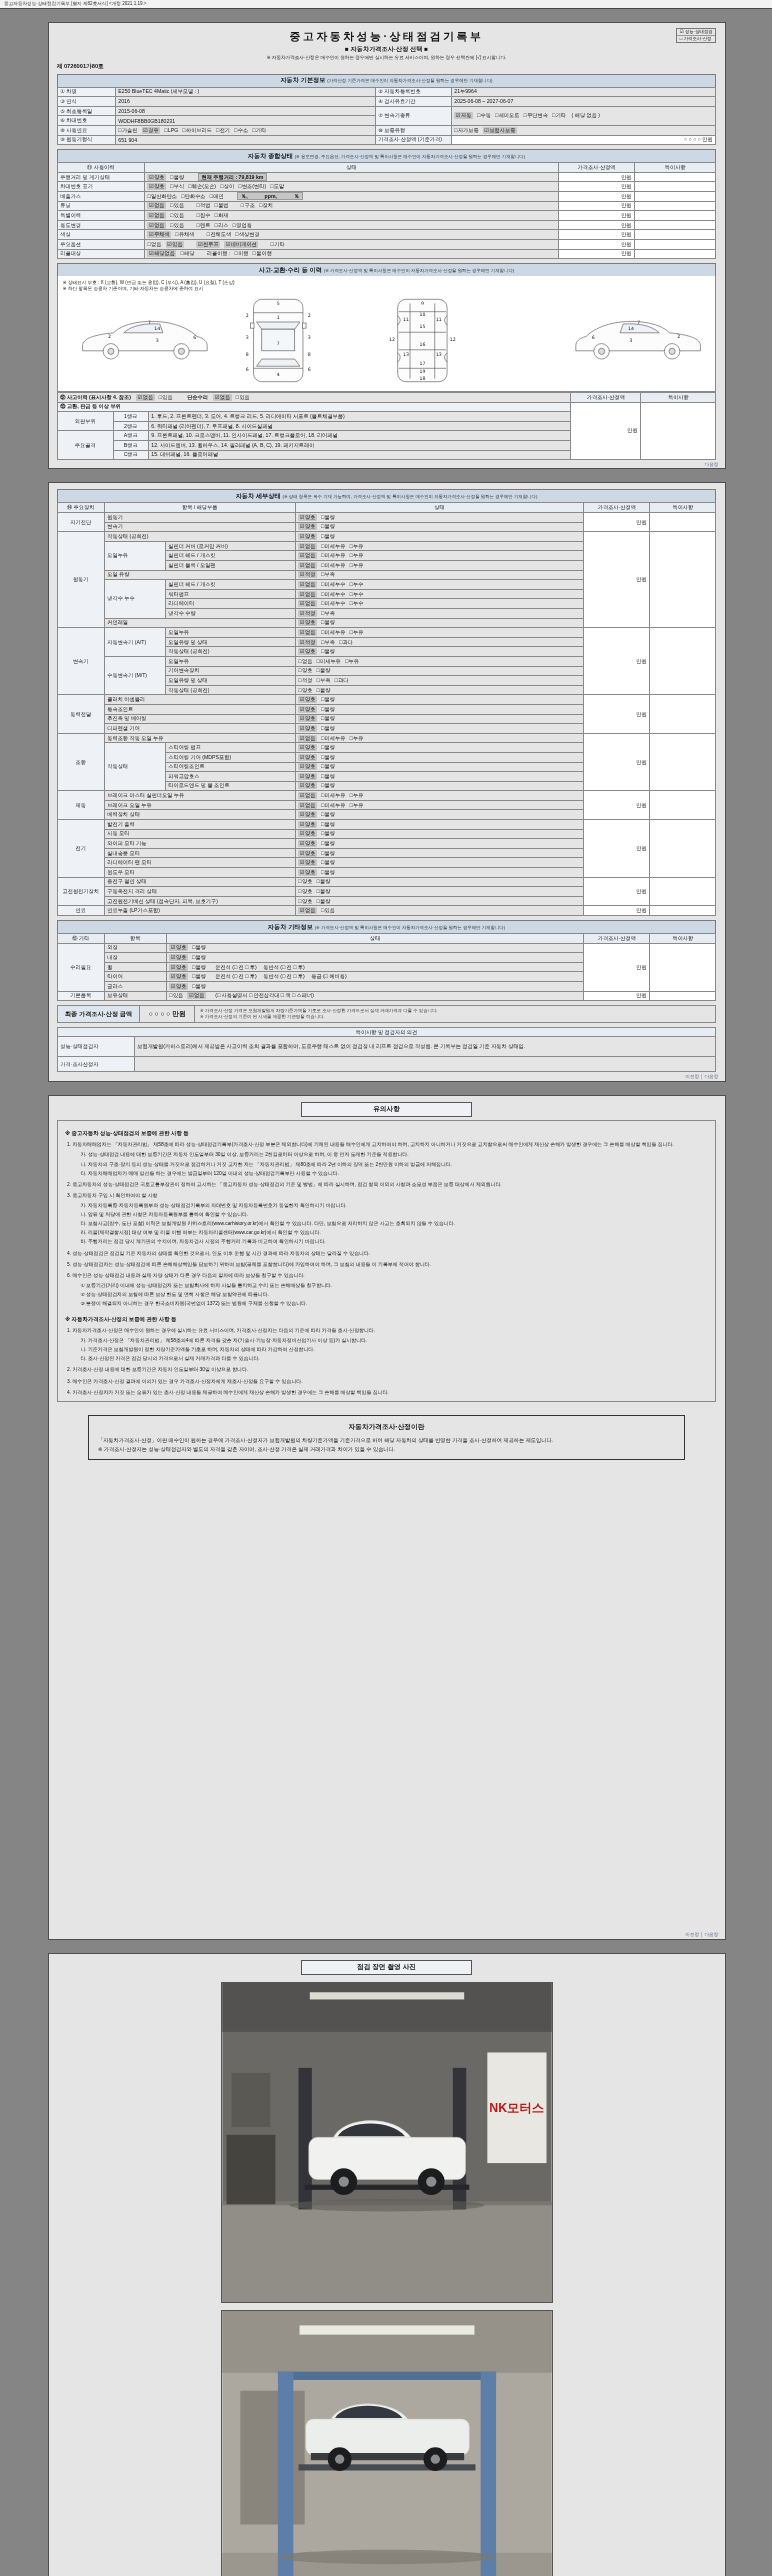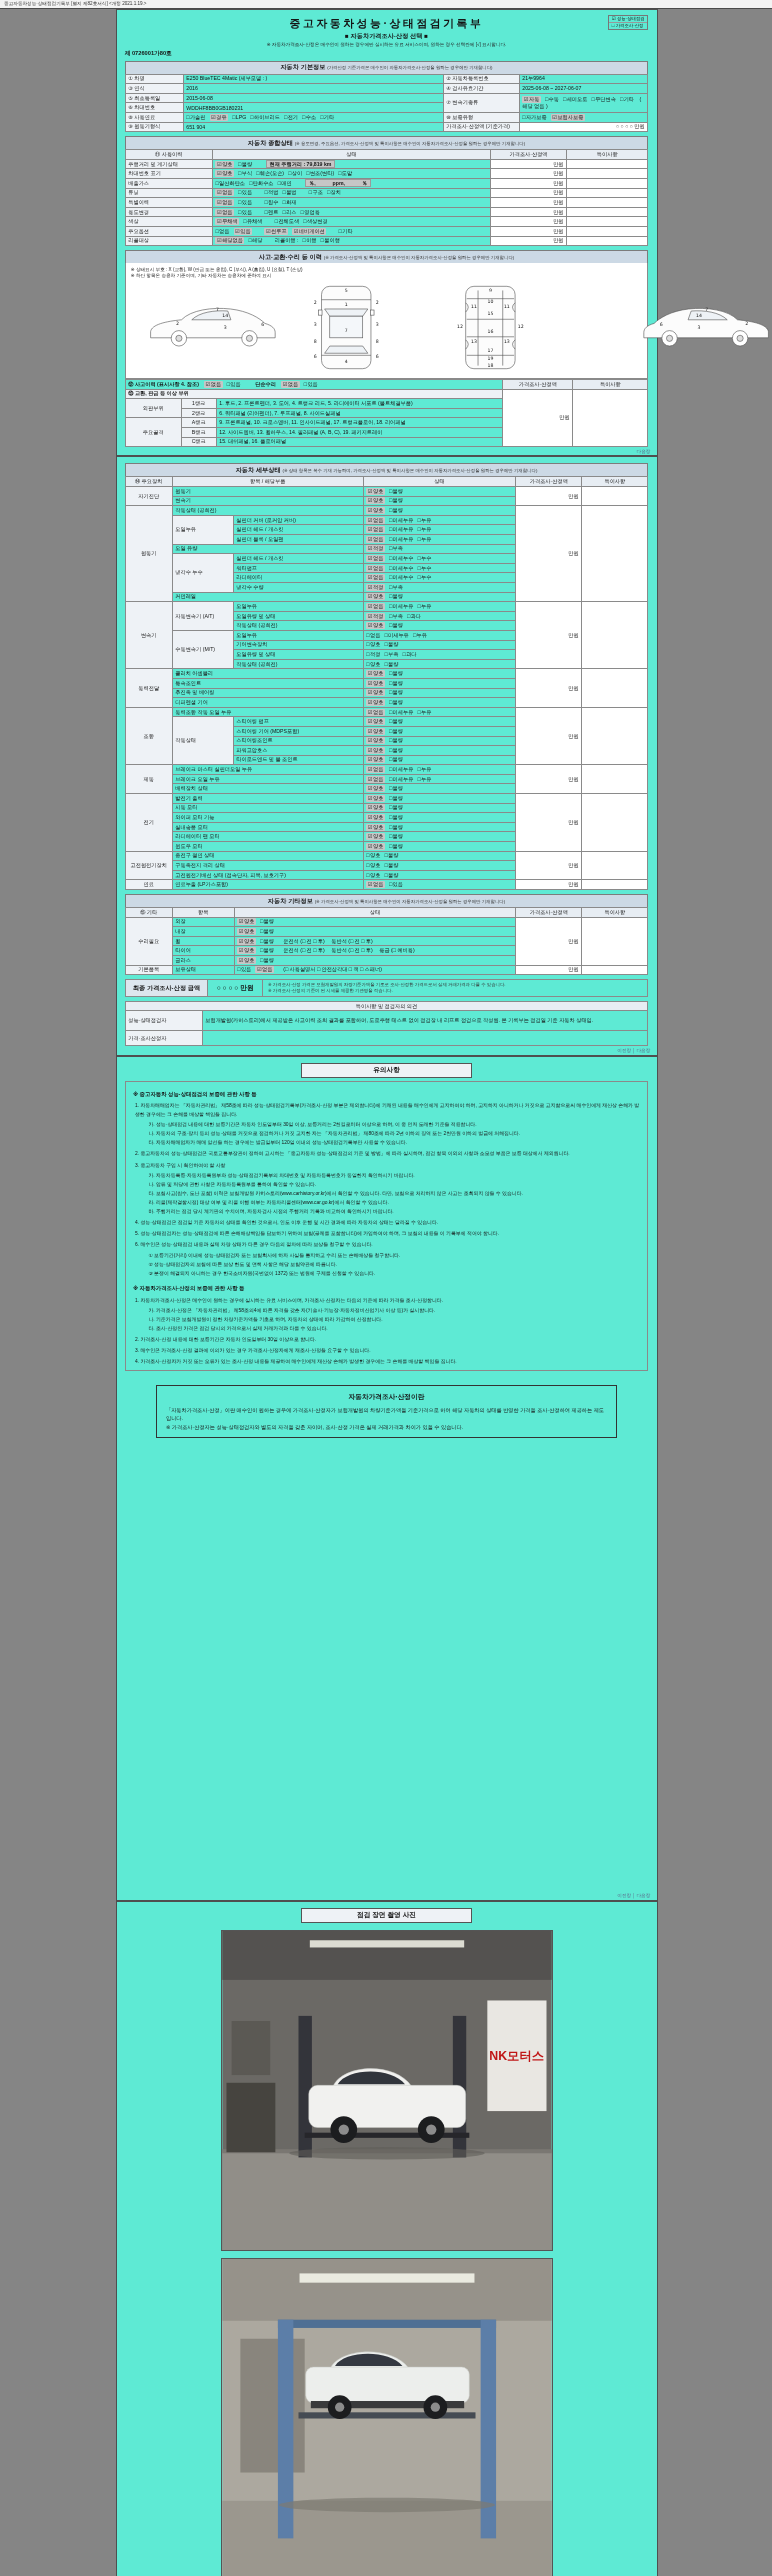--- a/index.html
+++ b/index.html
@@ -1,18 +1,18 @@
 <!DOCTYPE html>
 <html style="font-size:8.2px"><head>
 <meta charset="utf-8">
 <style>
   html,body{margin:0;padding:0}
   body{width:773px;background:#858585;font-family:"Liberation Sans","DejaVu Sans",sans-serif;color:#151515;padding-bottom:12.4px}
   .topbar{height:7.7px;background:#f3f3f3;border-bottom:0.5px solid #4a4a4a;font-size:4.6px;line-height:7.7px;padding:0 4.1px;color:#333}
-  .panel{width:542px;margin:0 auto 0;background:#5eead4;border:0.5px solid #4f4f4f;padding:6.2px 8.2px 8.2px;position:relative;box-sizing:border-box}
+  .panel{width:678px;margin:13px auto 0;background:#e5e5e5;border:0.5px solid #4f4f4f;padding:6.2px 8.2px 8.2px;position:relative;box-sizing:border-box}
   .nav{position:absolute;right:6.2px;bottom:1.5px;font-size:4.6px;color:#5a6b8a}
   h1.title{text-align:center;font-size:10.8px;letter-spacing:2.6px;margin:1px 0 1.5px;font-weight:bold}
   .subtitle{text-align:center;font-size:6.2px;font-weight:bold;margin:0 0 1px}
   .selnote{text-align:center;font-size:4.6px;color:#222;margin-bottom:2.6px}
   .docno{font-size:5.7px;font-weight:bold;margin:0 0 2.6px}
   .minibox{position:absolute;top:5.2px;right:8.2px;border:0.5px solid #777;font-size:4.4px}
   .minibox div{padding:0.5px 2.6px;border-bottom:0.5px solid #999}
   .minibox div:last-child{border-bottom:none}
   .secbar{background:#ccd9e5;border:0.5px solid #7c7c7c;border-bottom:none;text-align:center;font-weight:bold;font-size:6.2px;padding:1.5px 0}
   .secbar small{font-weight:normal;font-size:4.4px;color:#333}

